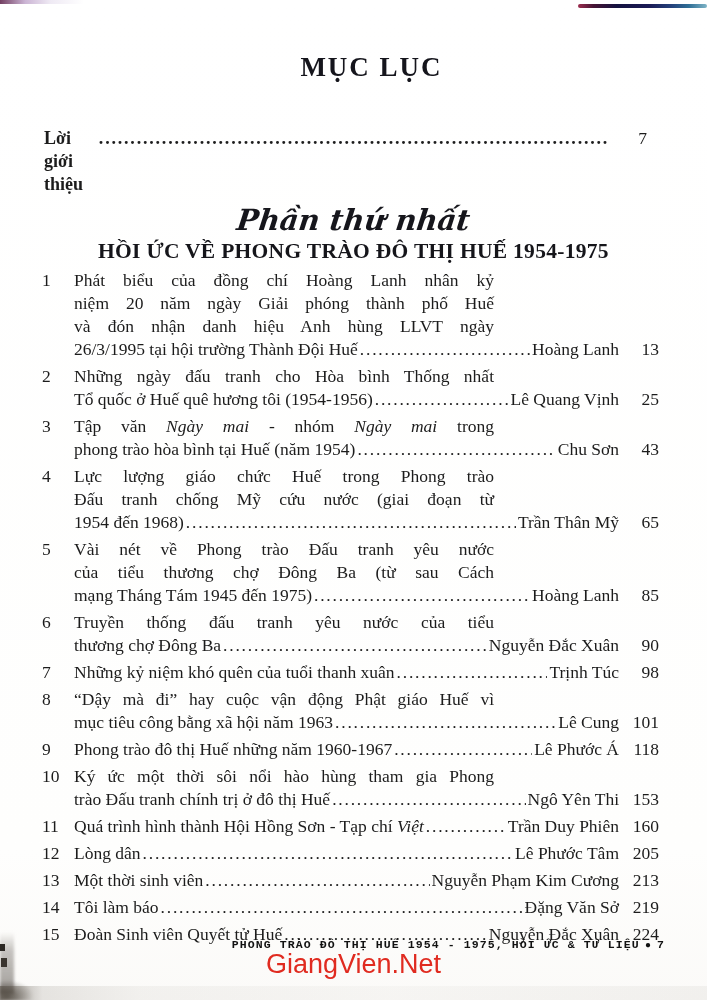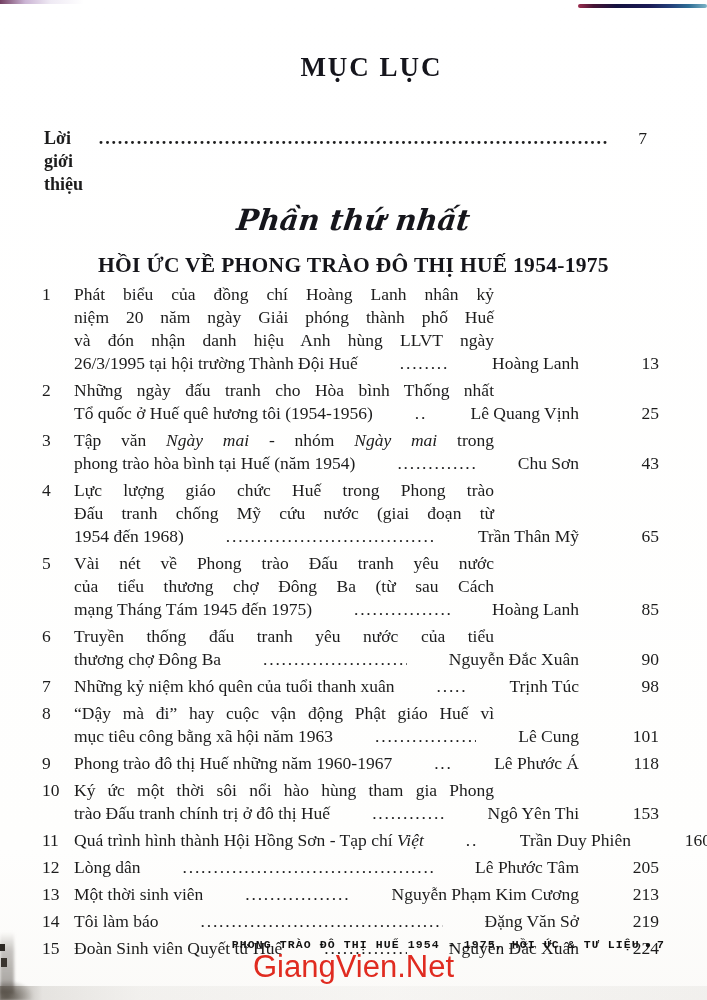--- a/index.html
+++ b/index.html
@@ -62,41 +62,41 @@
   .script-title {
     margin-top:7px;
     text-align:center;
     font-family:"DejaVu Serif", serif;
     font-style:italic; font-weight:bold;
     font-size:29px; line-height:1.2;
     transform:skewX(-7deg);
     color:#16161c;
   }
   .part-title {
-    margin-top:15px;
+    margin-top:1px;
     text-align:center;
     font-weight:bold; font-size:21.5px; line-height:1.15;
     letter-spacing:.3px;
     color:#15151a;
   }
 
   
   .toc {
     margin:5px 48px 0 42px;
     font-size:17.5px; line-height:23px;
   }
   .item { display:flex; margin-bottom:4px; }
   .num  { flex:0 0 32px; }
   .body { flex:1 1 auto; min-width:0; }
   .tline {
     width:420px; max-width:100%;
     text-align:justify; text-align-last:justify;
     text-justify:inter-word;
   }
-  .lline { display:flex; align-items:baseline;gap:40px; }
+  .lline { display:flex; align-items:baseline; }
   .lline .t { white-space:nowrap; }
   .dots {
     flex:1 1 auto; min-width:12px;
     overflow:hidden; white-space:nowrap;
     letter-spacing:1.8px; margin:0 2px;
   }
   .dots::after {
     content:"..................................................................................................................................................................";
   }
   .author { white-space:nowrap;text-align:center; }
@@ -108,21 +108,21 @@
     position:absolute; top:938px; right:42px;
     font-family:"Liberation Mono", monospace;
     font-weight:bold; font-size:11.5px; letter-spacing:1.1px;
     white-space:nowrap; color:#111;
   }
   .footer .bullet { font-size:10px; padding:0 5px; }
   .watermark {
     position:absolute; top:950px; left:50%;
     transform:translateX(-50%);
     font-family:"Liberation Sans", sans-serif;
-    font-size:31px; line-height:1.1;
+    font-size:27px; line-height:1.1;
     white-space:nowrap;
   }
 </style>
 </head>
 <body>
 
 <div class="page">
 
   <div class="art-top-left"></div>
   <div class="art-top-right"></div>

